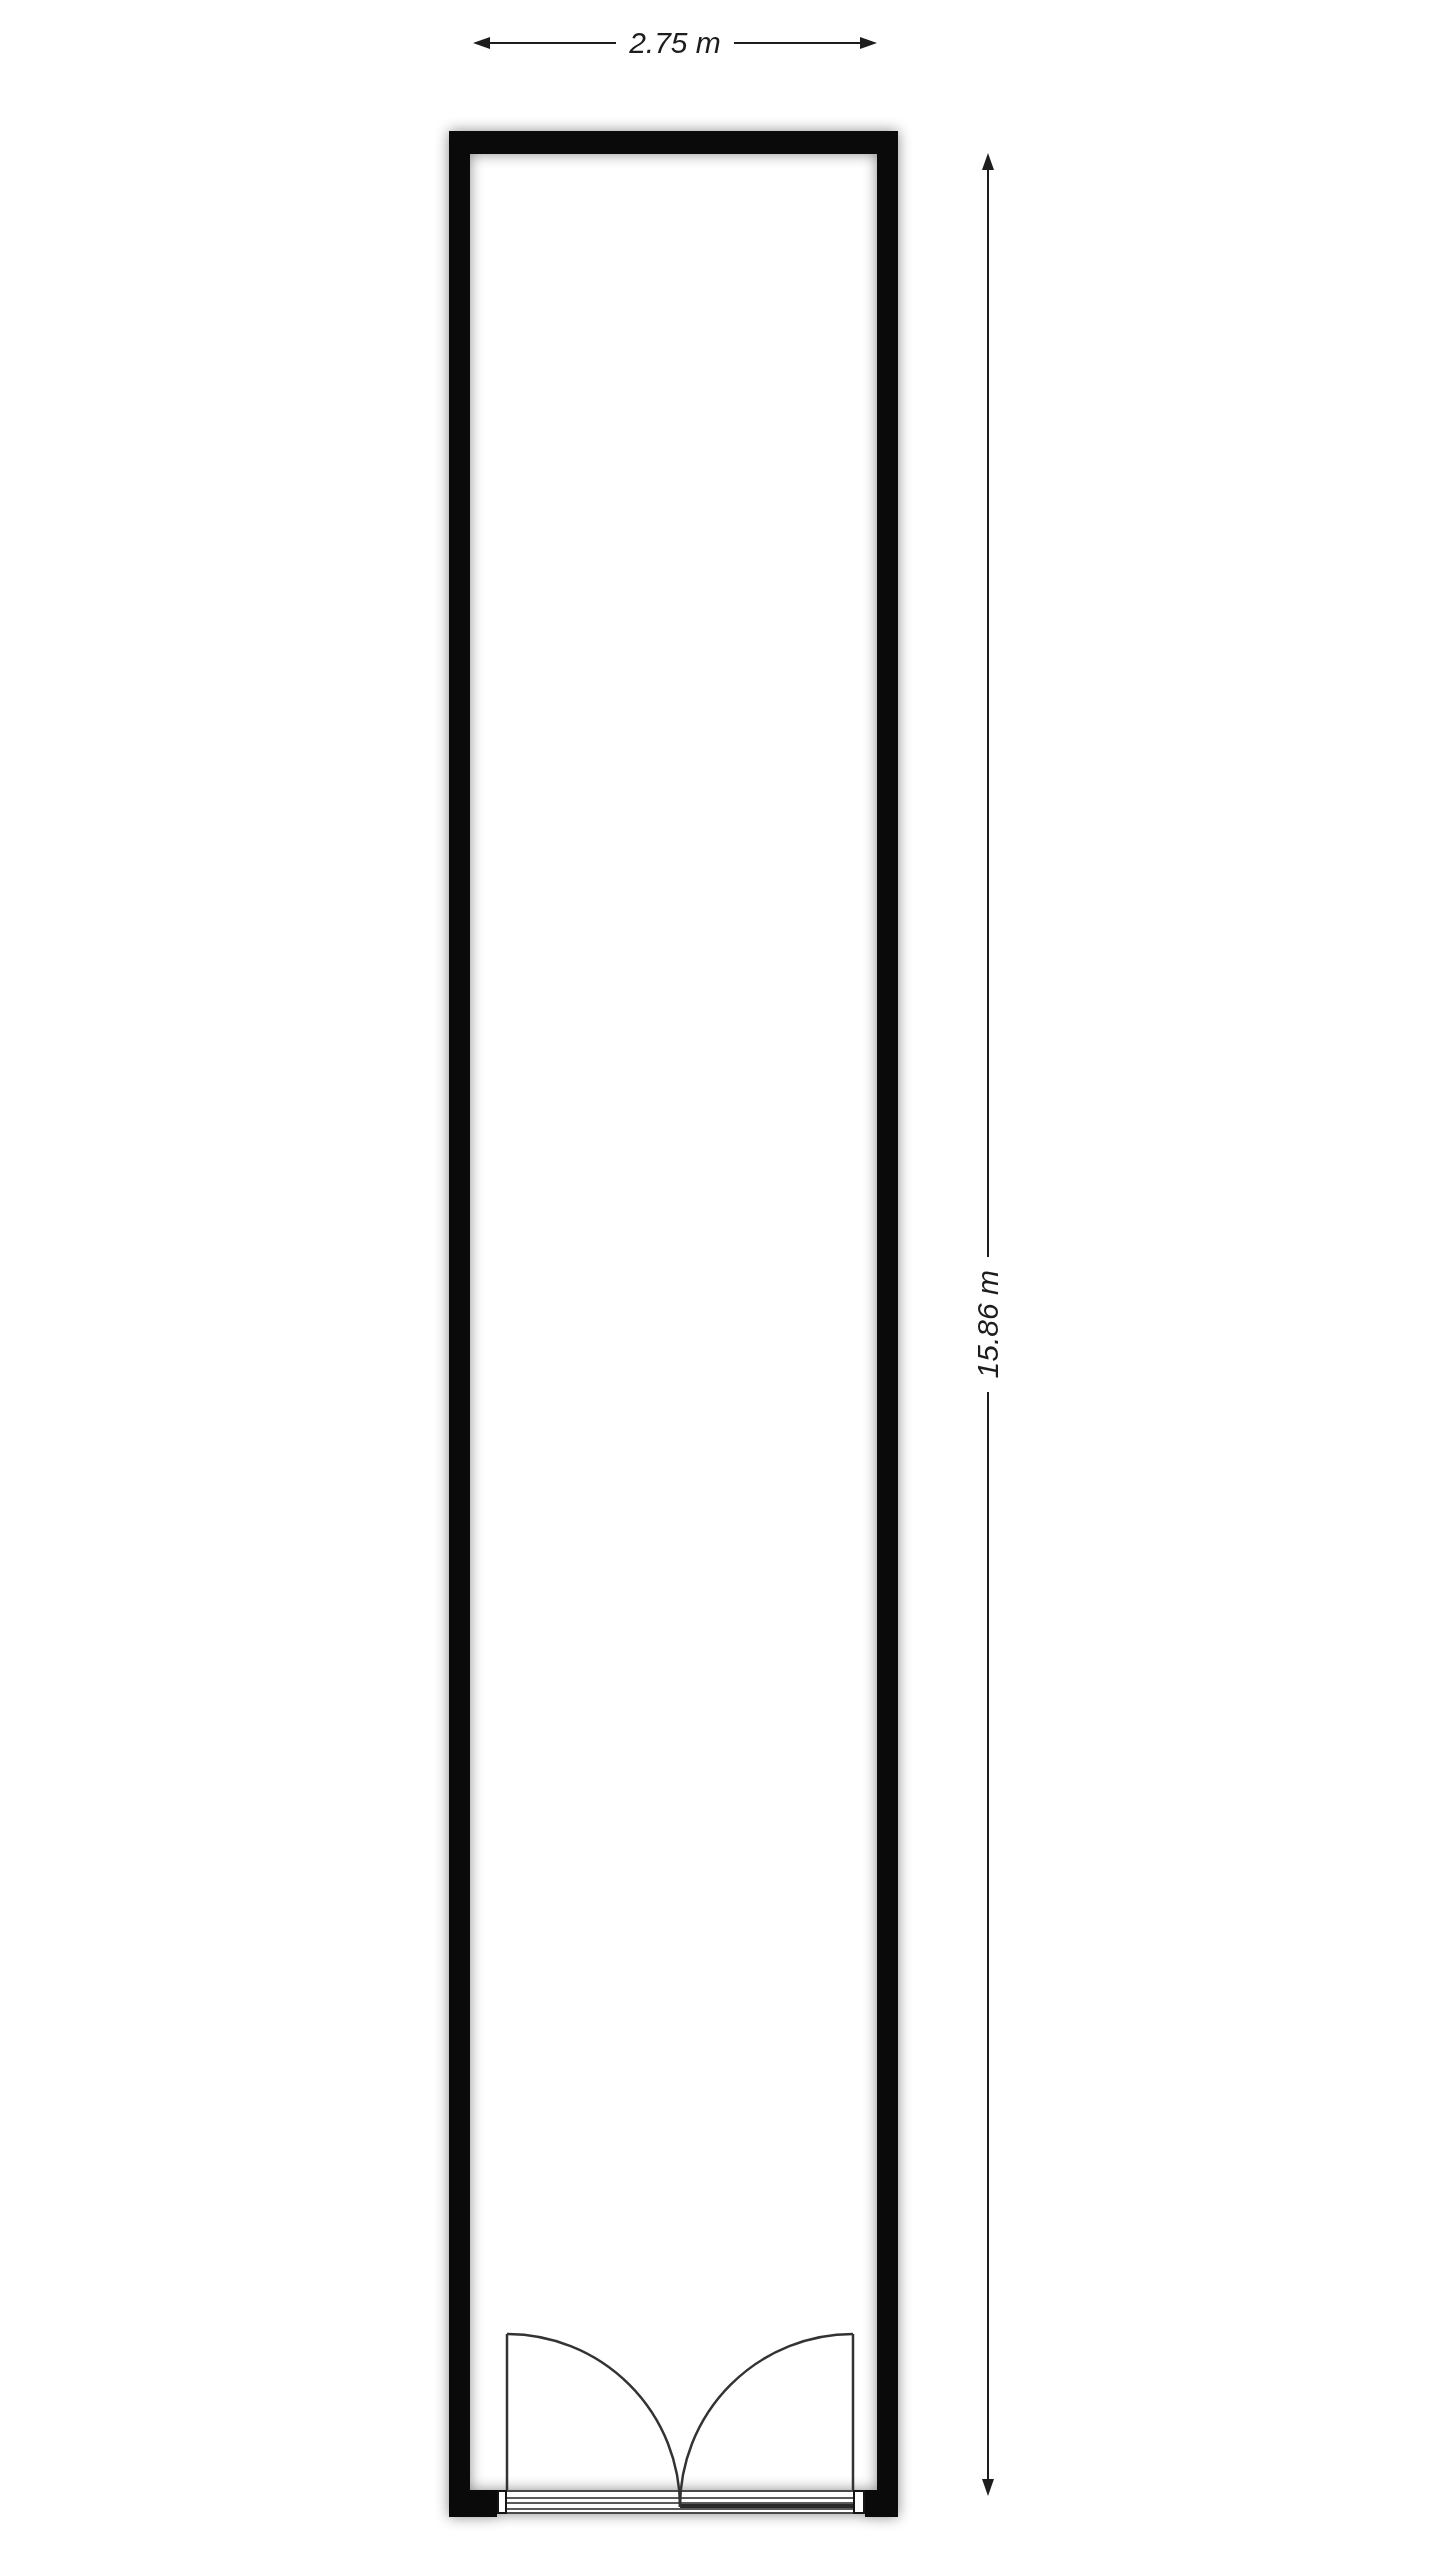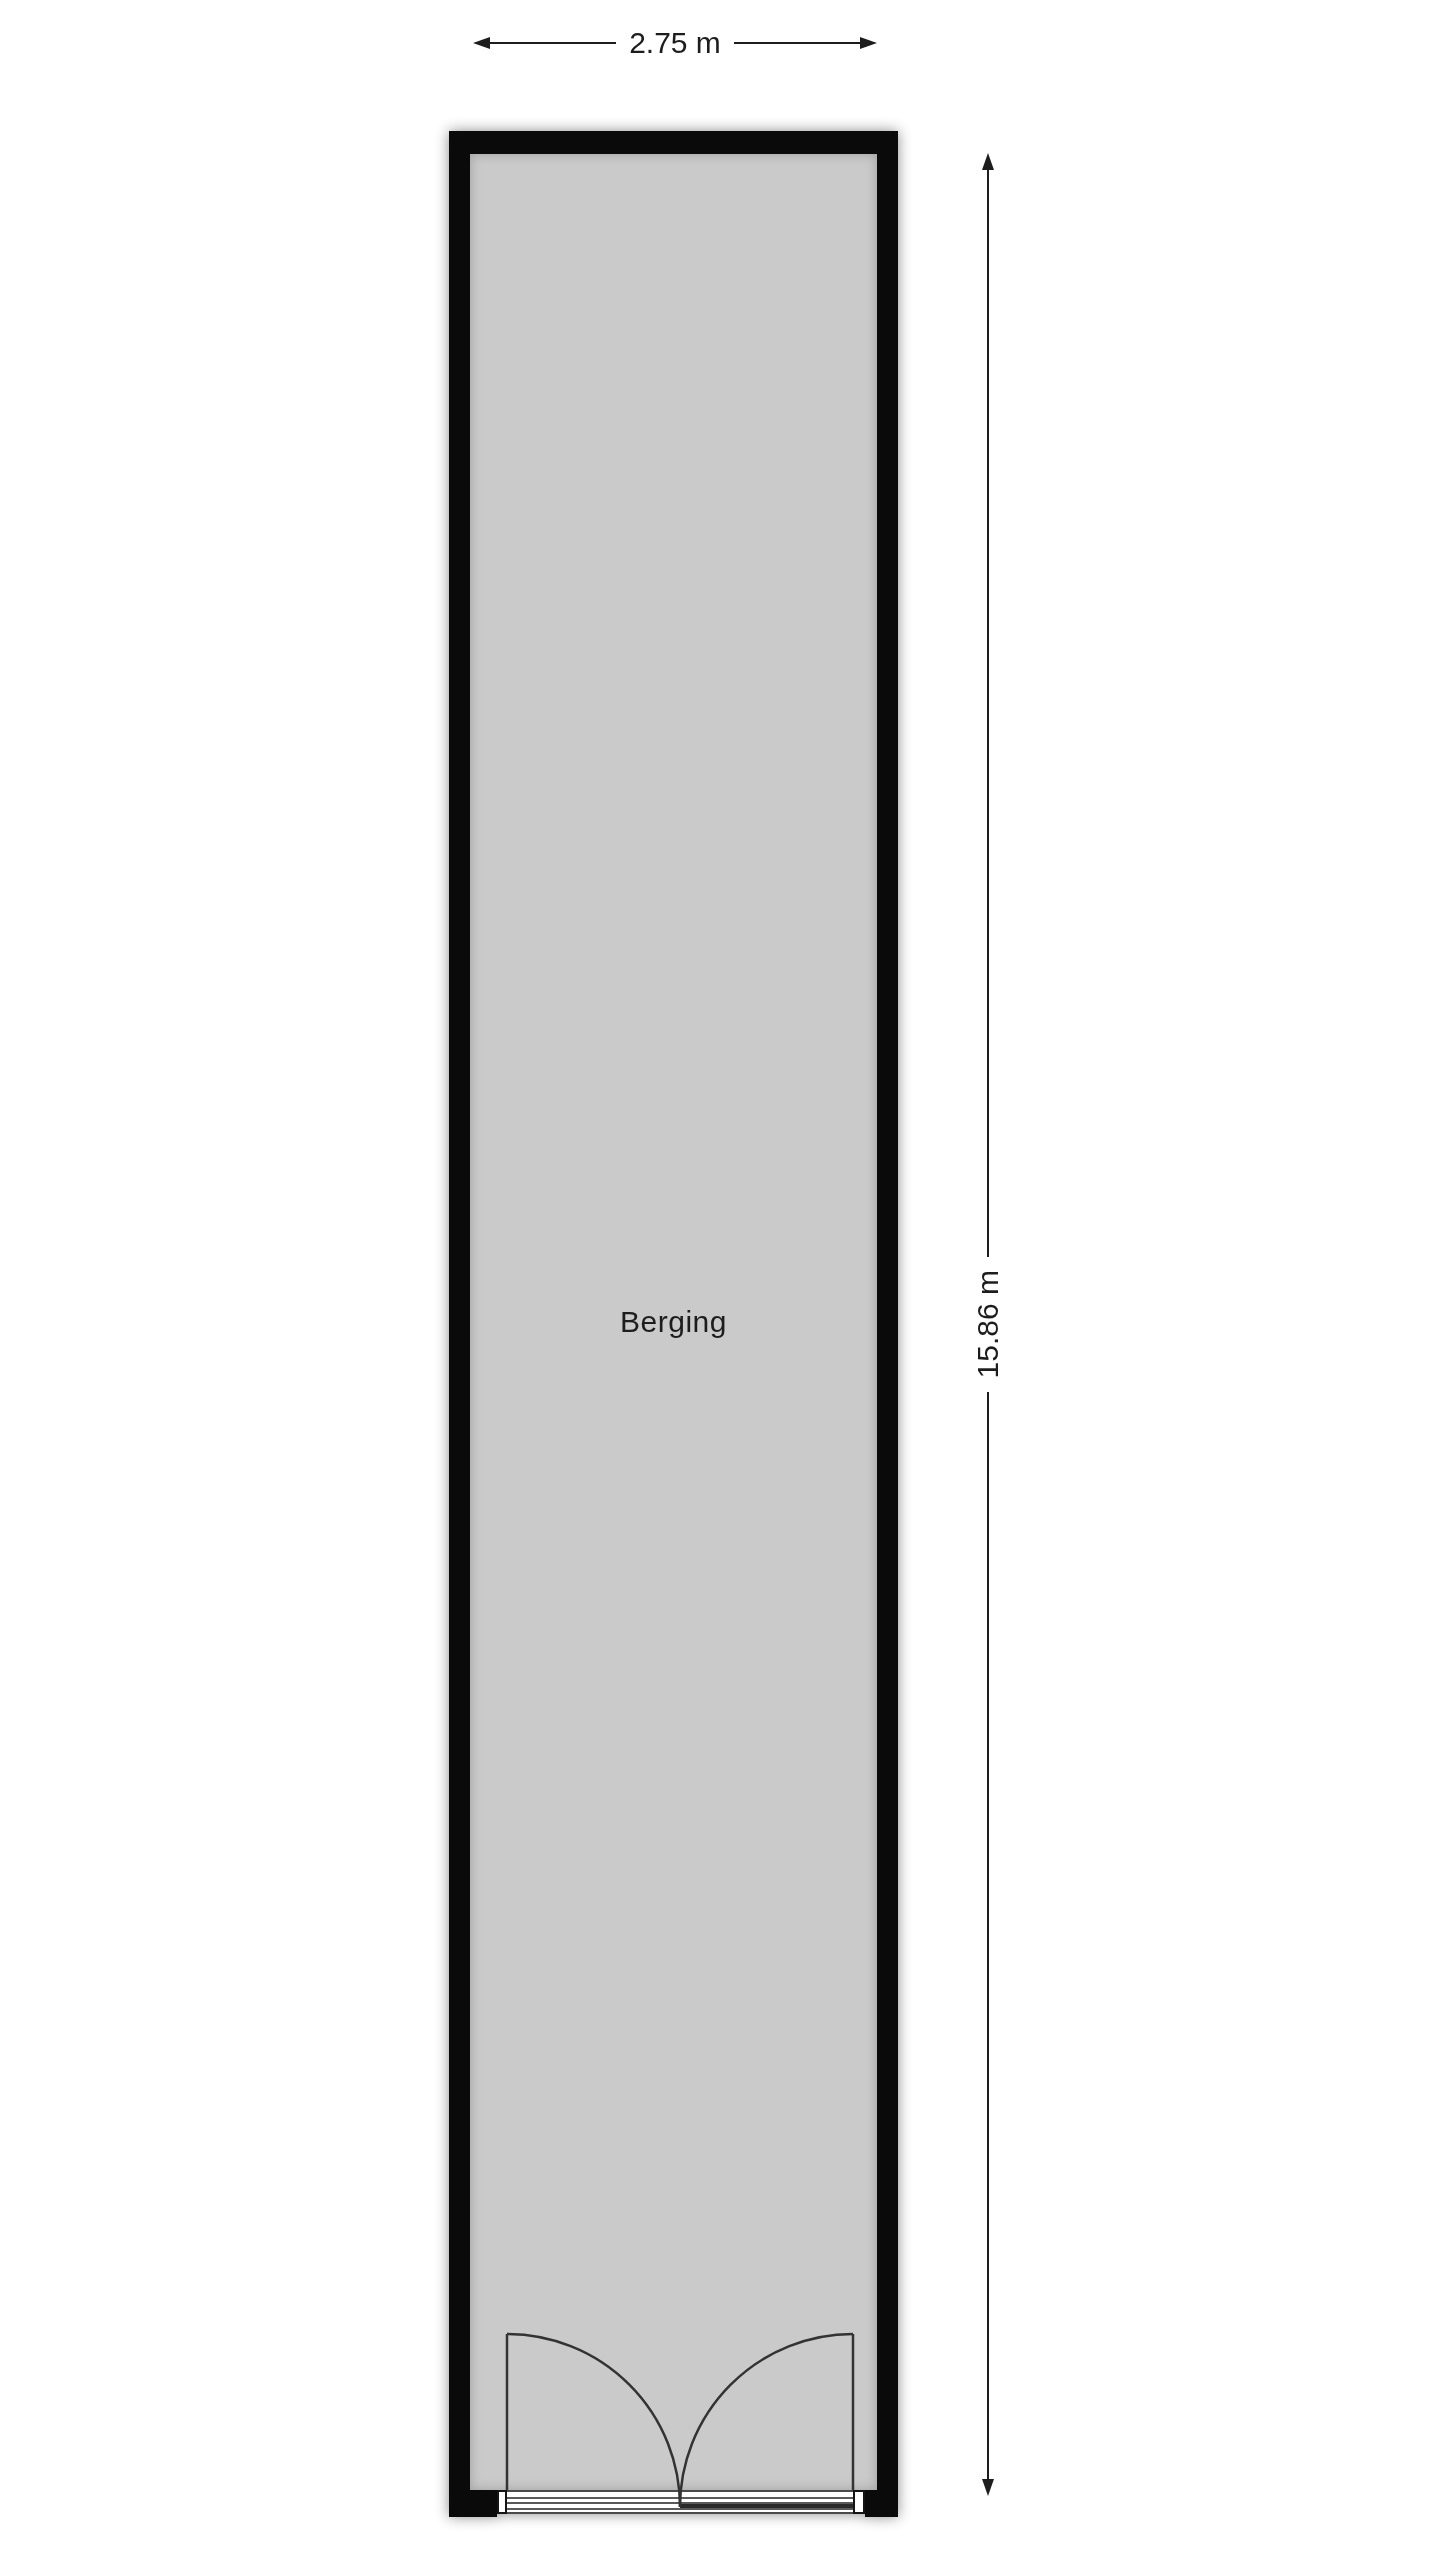--- a/index.html
+++ b/index.html
@@ -12,20 +12,21 @@
   * { margin: 0; padding: 0; box-sizing: border-box; }
   html, body { background: var(--background); }
   body { font-family: "Liberation Sans", sans-serif; }
 
   .canvas {
     position: relative;
     width: 1440px;
     height: 2560px;
     background: var(--background);
     overflow: hidden;
+    font-style: italic;
   }
 
   
   .plan {
     position: absolute;
     left: 449px; top: 131px;
     width: 449px; height: 2386px;
     filter: drop-shadow(0 0 7px rgba(0,0,0,0.45));
   }
   .plan > div { position: absolute; }
@@ -129,23 +130,20 @@
 
   <div class="dim dim-width">
     <div class="arrowhead arrow-left"></div>
     <div class="dim-line-h"></div>
     <div class="label">2.75 m</div>
     <div class="dim-line-h"></div>
     <div class="arrowhead arrow-right"></div>
   </div>
 
   <div class="plan">
-    <div class="floor">
-      <span class="room-label">Berging</span>
-    </div>
     <div class="wall wall-top"></div>
     <div class="wall wall-left"></div>
     <div class="wall wall-right"></div>
     <div class="wall wall-bottom-left"></div>
     <div class="wall wall-bottom-right"></div>
     <div class="door-jamb door-jamb-left"></div>
     <div class="door-jamb door-jamb-right"></div>
     <div class="door-sill">
       <div class="sill-line sill-line-1"></div>
       <div class="sill-line sill-line-2"></div>

